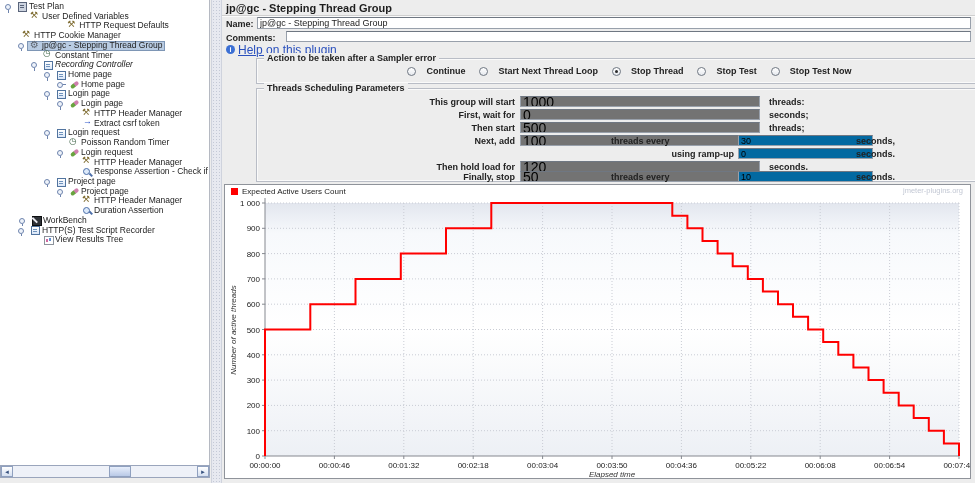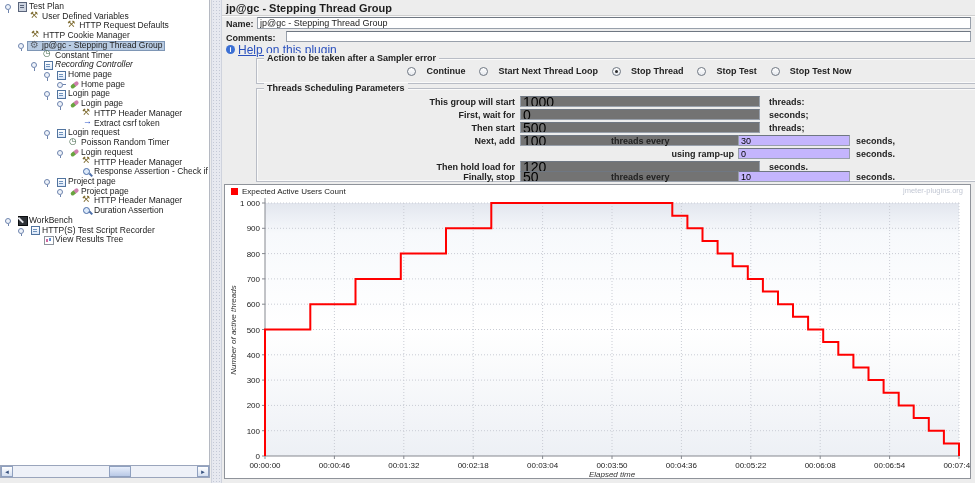--- a/index.html
+++ b/index.html
@@ -89,21 +89,21 @@
   #sched-group{top:88px;height:94px;}
   .sched-row{position:absolute;left:0;width:100%;height:12px;}
   .sched-label{position:absolute;left:0;top:1px;width:258px;text-align:right;font-size:9px;font-weight:bold;}
   .sched-input{position:absolute;left:263px;top:0;width:240px;height:11px;background:#737373;
                border:1px solid #98a0ab;border-top-color:#6f7782;font-size:14px;padding:0 2px;
                font-family:"Liberation Sans",sans-serif;}
   .sched-suffix{position:absolute;left:512px;top:1px;font-size:9px;font-weight:bold;}
   .sched-mid{position:absolute;top:1px;font-size:9px;font-weight:bold;}
   .sched-mid.left578{left:354px;}
   .sched-mid.rightalign{left:320px;width:157px;text-align:right;}
-  .sched-input2{position:absolute;left:481px;top:0;width:112px;height:11px;background:#c4b5fd;
+  .sched-input2{position:absolute;left:481px;top:0;width:135px;height:11px;background:#0369a1;
                 border:1px solid #98a0ab;border-top-color:#6f7782;font-size:9px;padding:0 2px;
                 font-family:"Liberation Sans",sans-serif;}
   .sched-suffix2{position:absolute;left:599px;top:1px;font-size:9px;font-weight:bold;}
 
   
   #chart-panel{position:absolute;left:2px;top:184px;width:747px;height:295px;background:#fff;
                border:1px solid #8f939a;}
   #chart-legend{position:absolute;left:6px;top:2px;display:flex;align-items:center;gap:4px;font-size:8px;color:#222;}
   #legend-swatch{width:7px;height:7px;background:#ff0000;flex:none;}
   #chart-watermark{position:absolute;right:7px;top:1px;font-size:7.5px;color:#c3c8d4;}
@@ -131,21 +131,21 @@
           <span class="tree-label">User Defined Variables</span>
         </span>
       </div>
       <div class="tree-row" style="padding-left: 16px; justify-content: center;">
         <span class="spacer"></span>
         <span class="tree-cell">
           <span class="ticon config"></span>
           <span class="tree-label">HTTP Request Defaults</span>
         </span>
       </div>
-      <div class="tree-row" style="padding-left: 17px;">
+      <div class="tree-row" style="padding-left: 8px;">
         <span class="spacer"></span>
         <span class="tree-cell">
           <span class="ticon config"></span>
           <span class="tree-label">HTTP Cookie Manager</span>
         </span>
       </div>
       <div class="tree-row selected" style="padding-left: 16px;">
         <span class="handle expanded"></span>
         <span class="tree-cell">
           <span class="ticon thread-group"></span>
@@ -264,21 +264,21 @@
           <span class="tree-label">HTTP Header Manager</span>
         </span>
       </div>
       <div class="tree-row" style="padding-left: 68px;">
         <span class="spacer"></span>
         <span class="tree-cell">
           <span class="ticon assertion"></span>
           <span class="tree-label">Duration Assertion</span>
         </span>
       </div>
-      <div class="tree-row" style="padding-left: 3px;">
+      <div class="tree-row" style="padding-left: 17px;">
         <span class="handle expanded"></span>
         <span class="tree-cell">
           <span class="ticon workbench"></span>
           <span class="tree-label">WorkBench</span>
         </span>
       </div>
       <div class="tree-row" style="padding-left: 16px;">
         <span class="handle expanded"></span>
         <span class="tree-cell">
           <span class="ticon recorder"></span>

